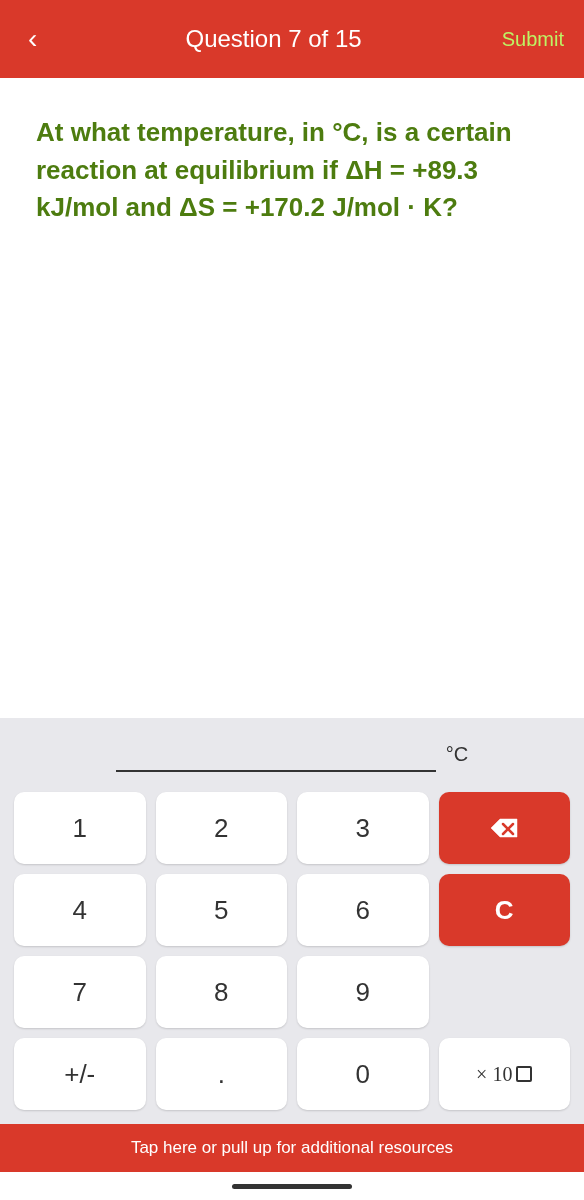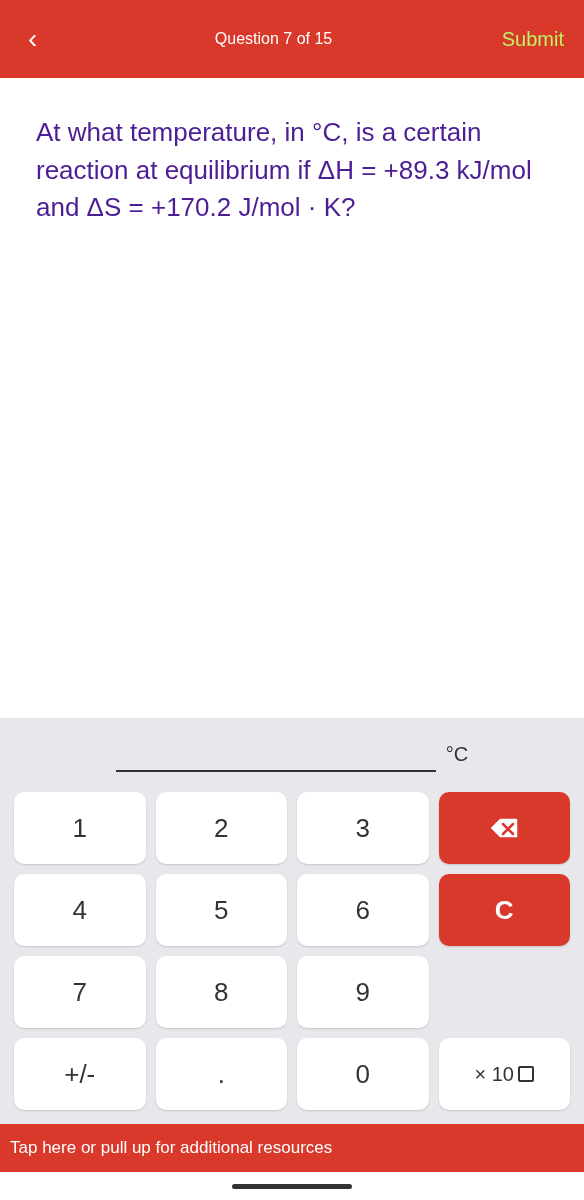--- a/index.html
+++ b/index.html
@@ -31,44 +31,44 @@
       color: #ffffff;
       font-size: 28px;
       font-weight: 300;
       cursor: pointer;
       padding: 8px;
       line-height: 1;
     }
 
     .header-title {
       color: #ffffff;
-      font-size: 16px;
+      font-size: 24px;
       font-weight: 500;
     }
 
     .header-submit {
       color: #bef264;
       font-size: 20px;
       font-weight: 500;
       cursor: pointer;
     }
 
     
     .question-area {
       background: #ffffff;
       padding: 36px 36px 20px 36px;
       flex: 1;
       height: 650px;
     }
 
     .question-text {
       font-size: 26px;
-      color: #4c1d95;
+      color: #4d7c0f;
       line-height: 1.45;
-      font-weight: 400;
+      font-weight: 700;
     }
 
     
     .keyboard-area {
       position: absolute;
       bottom: 0;
       left: 0;
       right: 0;
       background: #e8e8ec;
       padding-bottom: 0;
@@ -145,37 +145,38 @@
     .key-x10 {
       background: #ffffff;
       color: #333;
       border-radius: 10px;
       font-size: 20px;
       font-weight: 400;
       display: flex;
       align-items: center;
       justify-content: center;
       gap: 2px;
+      font-family: Liberation Serif, serif;
     }
 
     .key-x10 .checkbox {
       width: 16px;
       height: 16px;
       border: 2px solid #333;
       border-radius: 2px;
       display: inline-block;
       margin-left: 2px;
       flex-shrink: 0;
     }
 
     
     .tap-banner {
       background: #d9392a;
       color: #ffffff;
-      text-align: left;
+      text-align: center;
       padding: 14px 10px;
       font-size: 17px;
       font-weight: 400;
       cursor: pointer;
     }
 
     
     .bottom-bar {
       background: #ffffff;
       height: 28px;

